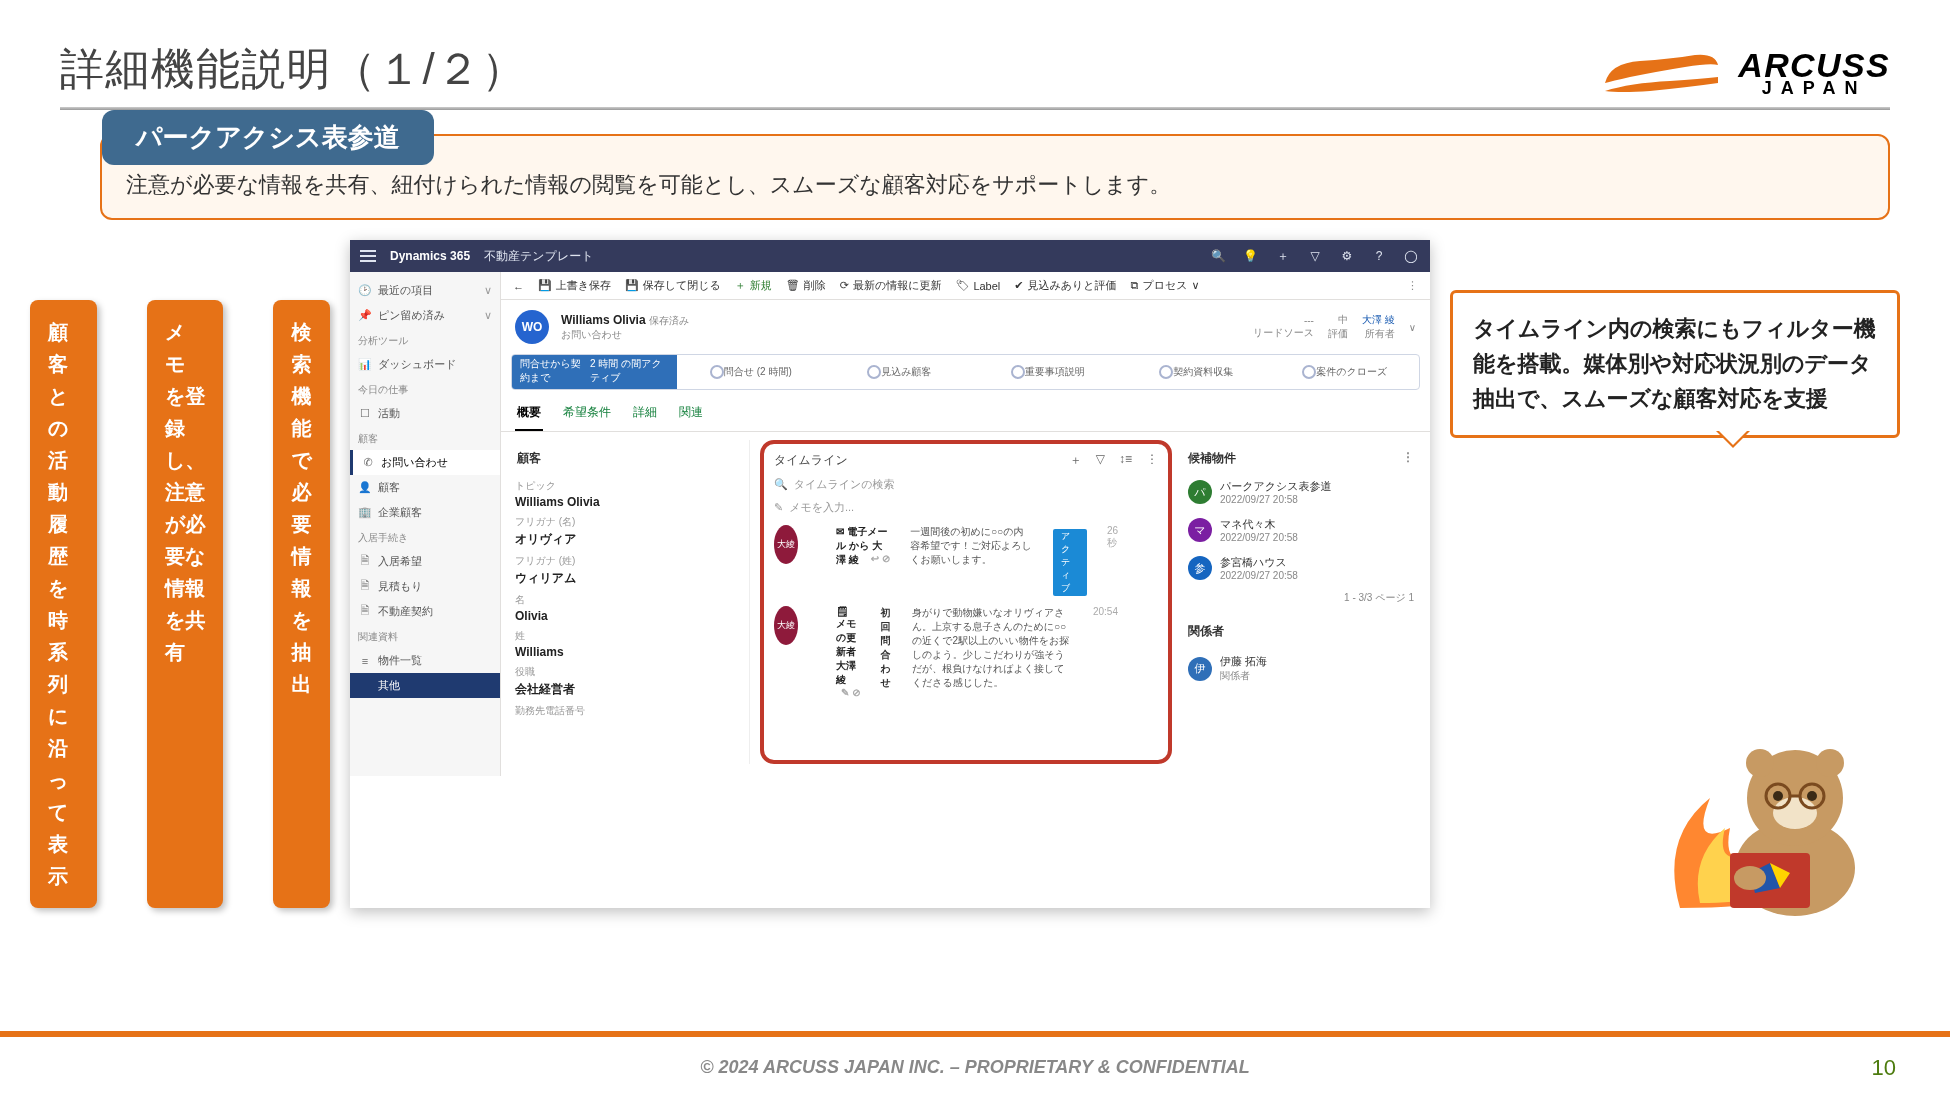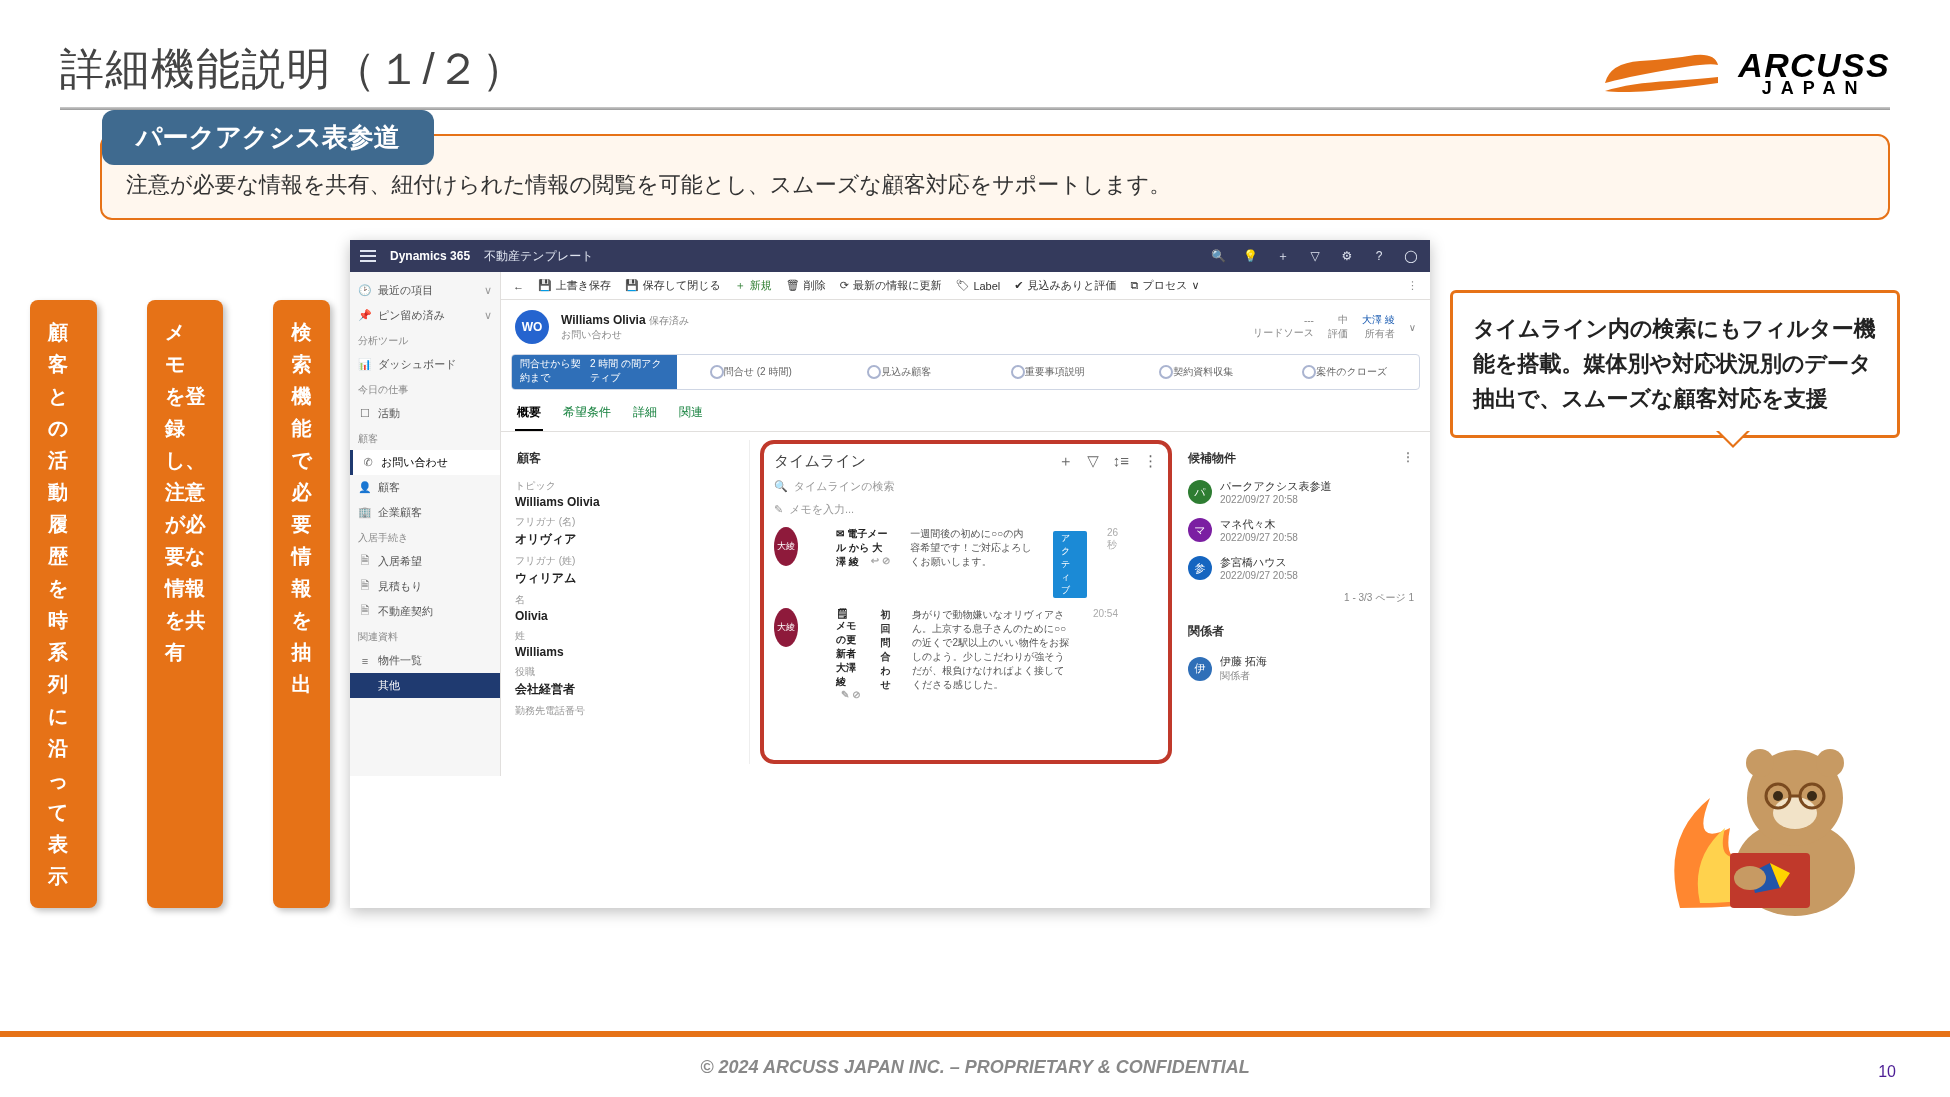--- a/index.html
+++ b/index.html
@@ -95,21 +95,21 @@
   .panel{background:#fff;}
   .panel.h{padding:6px 4px;}
   .panel-title{font-weight:700;font-size:12px;padding:4px 2px 6px 2px;color:#333;}
 
   .p-left{width:230px;border-right:1px solid #eee;}
   .p-left .lbl{color:#999;font-size:10px;margin-top:6px;}
   .p-left .val{color:#222;font-size:12px;font-weight:700;margin-top:2px;}
 
   .p-mid{flex:1;}
   .tl-box{border:4px solid var(--red);border-radius:14px;padding:8px 10px;min-height:300px;}
-  .tl-hdr{display:flex;align-items:center;justify-content:space-between;font-size:15px;color:#444;text-align:right;}
+  .tl-hdr{display:flex;align-items:center;justify-content:space-between;font-size:12px;color:#444;text-align:right;}
   .tl-icons{display:flex;gap:14px;color:#666;}
   .tl-search{display:flex;align-items:center;gap:6px;color:#999;font-size:11px;margin-top:8px;}
   .tl-input{display:flex;align-items:center;gap:6px;color:#999;font-size:11px;margin-top:8px;}
   .tl-item{display:flex;gap:8px;margin-top:10px;font-size:10px;color:#555;}
   .tl-av{width:24px;height:39px;border-radius:50%;background:#8e1a3b;color:#fff;font-size:9px;display:flex;align-items:center;justify-content:center;flex:none;}
   .tl-item .body{flex:1;}
   .tl-item .ttl{color:#222;font-weight:600;}
   .chip{display:inline-block;background:#1b8ad6;color:#fff;font-size:9px;padding:1px 8px;border-radius:2px;margin-top:4px;}
 
   .p-right{width:230px;}
@@ -137,21 +137,21 @@
     width:0;height:0;border:17px solid transparent;border-top-color:var(--orange);
   }
   .mascot{position:absolute;bottom:-10px;right:30px;width:260px;height:240px;}
 
   
   .foot-rule{position:absolute;left:0;right:0;bottom:60px;height:6px;background:var(--orange);}
   .foot{
     position:absolute;left:0;right:0;bottom:0;height:60px;
     display:flex;align-items:center;justify-content:center;font-size:18px;color:#888;font-style:italic;font-weight:600;
   }
-  .pgnum{position:absolute;right:54px;bottom:16px;font-size:16px;color:#4c1d95;font-style:normal;font-weight:400;}
+  .pgnum{position:absolute;right:54px;bottom:16px;font-size:22px;color:#4d7c0f;font-style:normal;font-weight:400;}
 </style>
 </head>
 <body>
 
 <div class="slide">
 
   <div class="hdr">
     <div class="hdr-title">詳細機能説明（１/２）</div>
     <div class="logo">
       <div class="logo-mark">

